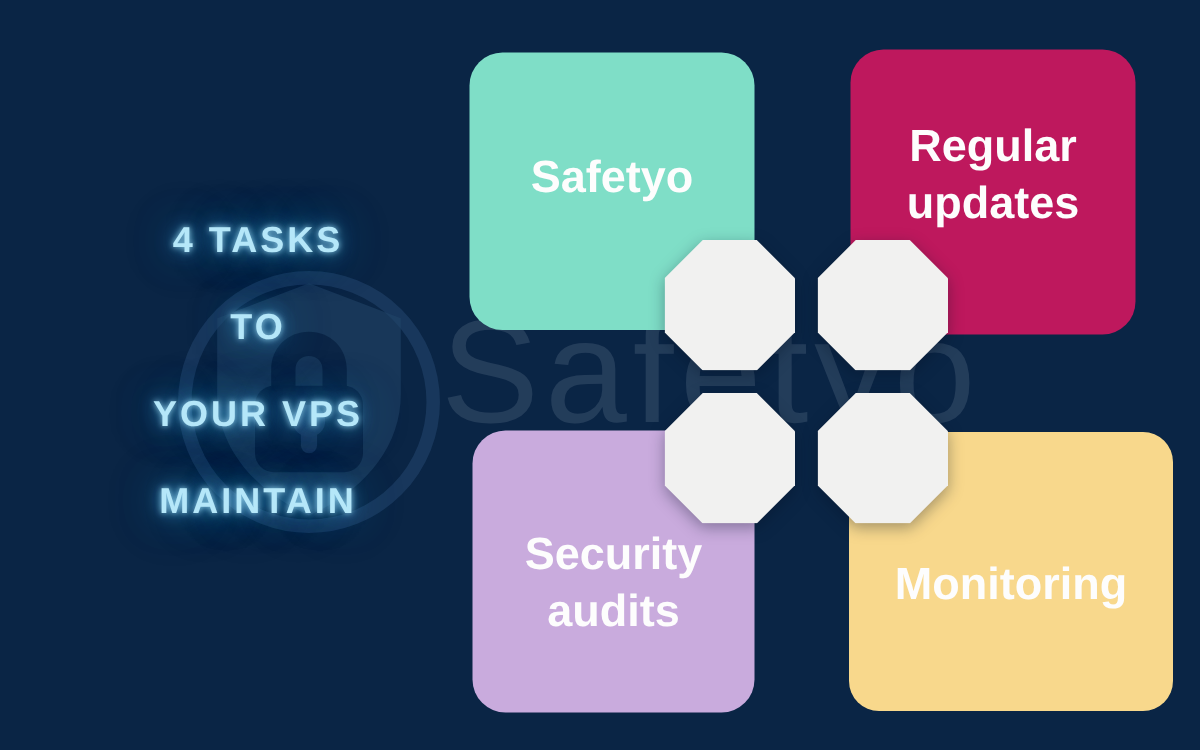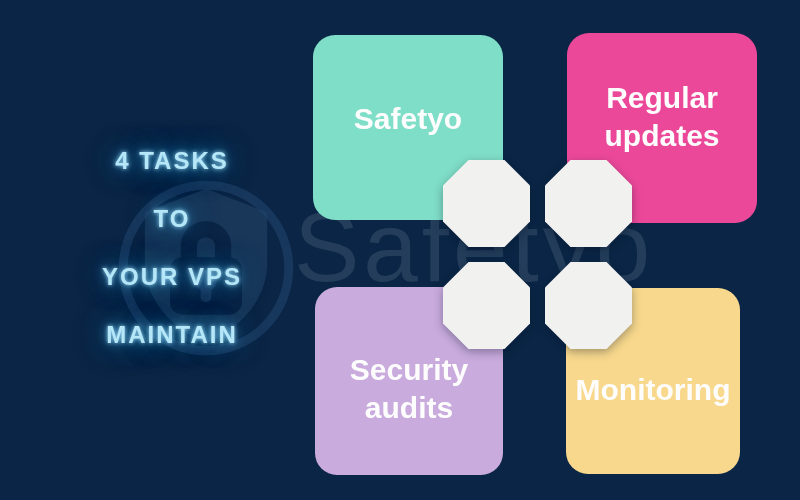--- a/index.html
+++ b/index.html
@@ -37,21 +37,21 @@
   .card-label{
     color:#fdfdfd;font-weight:700;font-size:30px;line-height:38px;
     text-align:center;padding:0 14px;
   }
   .card-backups{left:313px;top:35px;width:190px;height:185px;}
   .card-backups .card-label{margin-top:-18px;}
   .card-regular-updates{left:567px;top:33px;width:190px;height:190px;}
   .card-regular-updates .card-label{margin-top:-22px;}
   .card-security-audits{left:315px;top:287px;width:188px;height:188px;}
   .card-security-audits .card-label{margin-top:16px;}
-  .card-monitoring{left:566px;top:288px;width:174px;height:186px;}
+  .card-monitoring{left:566px;top:288px;width:216px;height:186px;border-radius:20px;}
   .card-monitoring .card-label{margin-top:18px;}
   
   .oct{
     position:absolute;z-index:4;width:87px;height:87px;
     clip-path:polygon(29.29% 0,70.71% 0,100% 29.29%,100% 70.71%,
                       70.71% 100%,29.29% 100%,0 70.71%,0 29.29%);
   }
   .oct-wrap{position:absolute;z-index:4;width:87px;height:87px;
     filter:drop-shadow(0 3px 5px rgba(4,14,34,.35));}
   .oct-tl{left:443px;top:160px;}
@@ -80,21 +80,21 @@
     <div>4 TASKS</div>
     <div>TO</div>
     <div>YOUR VPS</div>
     <div>MAINTAIN</div>
   </div>
 
   <div class="card card-backups" style="background-color: rgb(127, 222, 199);">
     <div class="card-label">Safetyo</div>
   </div>
 
-  <div class="card card-regular-updates" style="background-color: #ec4899;">
+  <div class="card card-regular-updates" style="background-color: #be185d;">
     <div class="card-label">Regular updates</div>
   </div>
 
   <div class="card card-security-audits" style="background-color: rgb(201, 171, 221);">
     <div class="card-label">Security audits</div>
   </div>
 
   <div class="card card-monitoring" style="background-color: rgb(248, 216, 140);">
     <div class="card-label">Monitoring</div>
   </div>

